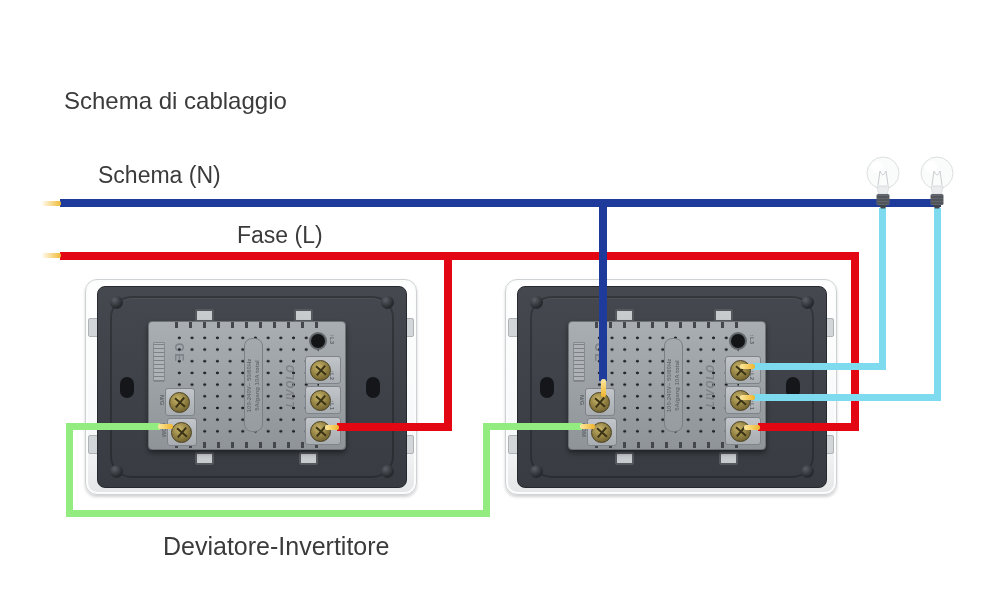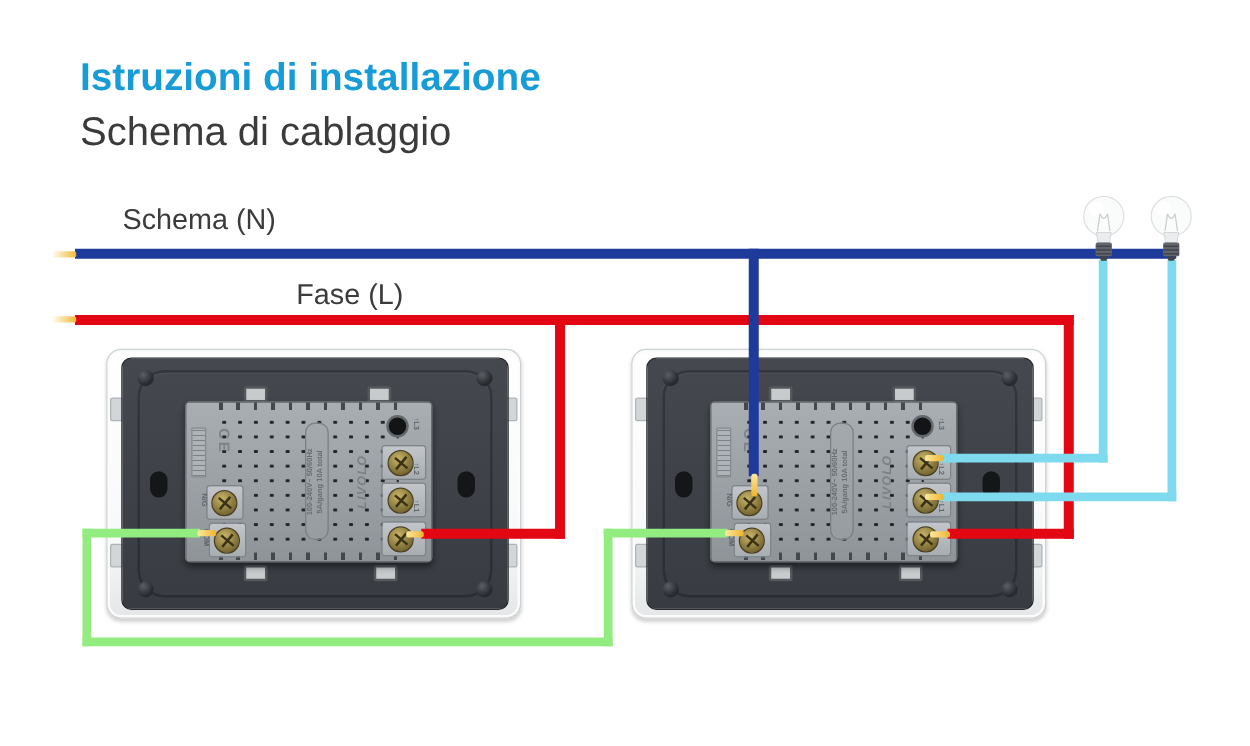--- a/index.html
+++ b/index.html
@@ -1,21 +1,21 @@
 <!DOCTYPE html>
 <html style="--color-title: #189CD8; --color-text: #3B3B3B; --color-neutral: #1E3A9A; --color-phase: #E30613; --color-lamp: #7EDBEF; --color-traveler: #92EC7F; --color-tip: #F0BA35;"><head>
 <meta charset="utf-8">
 <style>
   html,body{margin:0;padding:0;background:#fff;}
   .canvas{position:relative;width:1000px;height:597px;background:#fff;overflow:hidden;
           font-family:"Liberation Sans",sans-serif;color:var(--color-text,#3B3B3B);}
 
   
   .title{position:absolute;left:64px;top:44px;font-size:31px;font-weight:bold;color:var(--color-title,#189CD8);}
-  .subtitle{position:absolute;left:64px;top:87px;font-size:32px;color:var(--color-text,#3B3B3B);}
+  .subtitle{position:absolute;left:64px;top:87px;font-size:24px;color:var(--color-text,#3B3B3B);}
   .wire-label{position:absolute;font-size:23px;color:var(--color-text,#3B3B3B);z-index:40;}
   .lbl-neutral{left:98px;top:162px;}
   .lbl-phase{left:237px;top:222px;}
   .lbl-traveler{left:163px;top:532px;font-size:25px;}
 
   
   .wire{position:absolute;}
   .w-neutral{background:var(--color-neutral,#1E3A9A);z-index:24;}
   .w-phase{background:var(--color-phase,#E30613);z-index:22;}
   .w-lamp{background:var(--color-lamp,#7EDBEF);z-index:26;}
@@ -71,24 +71,24 @@
   .screw::before{transform:rotate(40deg);} .screw::after{transform:rotate(-50deg);}
   .hole{position:absolute;width:14px;height:14px;border-radius:50%;background:#121416;border:2px solid #63686D;}
   .t-label{position:absolute;font-size:6px;font-weight:bold;color:#60656A;transform:rotate(90deg);
            transform-origin:center;white-space:nowrap;}
 </style>
 </head>
 <body>
 
 <div class="canvas">
 
-  <div class="title">Istruzioni di installazione</div>
   <div class="subtitle">Schema di cablaggio</div>
   <div class="wire-label lbl-neutral">Schema (N)</div>
   <div class="wire-label lbl-phase">Fase (L)</div>
+  <div class="wire-label lbl-traveler">Deviatore-Invertitore</div>
 
   <div class="wire w-neutral" style="left:60px;top:199px;width:881px;height:8px;"></div>
   <div class="wire w-neutral" style="left:599px;top:199px;width:8px;height:182px;"></div>
   <div class="tip tip-start" style="left:42px;top:201px;width:19px;height:5px;"></div>
   <div class="tip tip-v" style="left:601px;top:379px;width:5px;height:18px;"></div>
 
   <div class="wire w-phase" style="left:60px;top:252px;width:799px;height:8px;"></div>
   <div class="tip tip-start" style="left:42px;top:253px;width:19px;height:5px;"></div>
   <div class="wire w-phase" style="left:444px;top:252px;width:8px;height:179px;"></div>
   <div class="wire w-phase" style="left:337px;top:423px;width:115px;height:8px;"></div>

